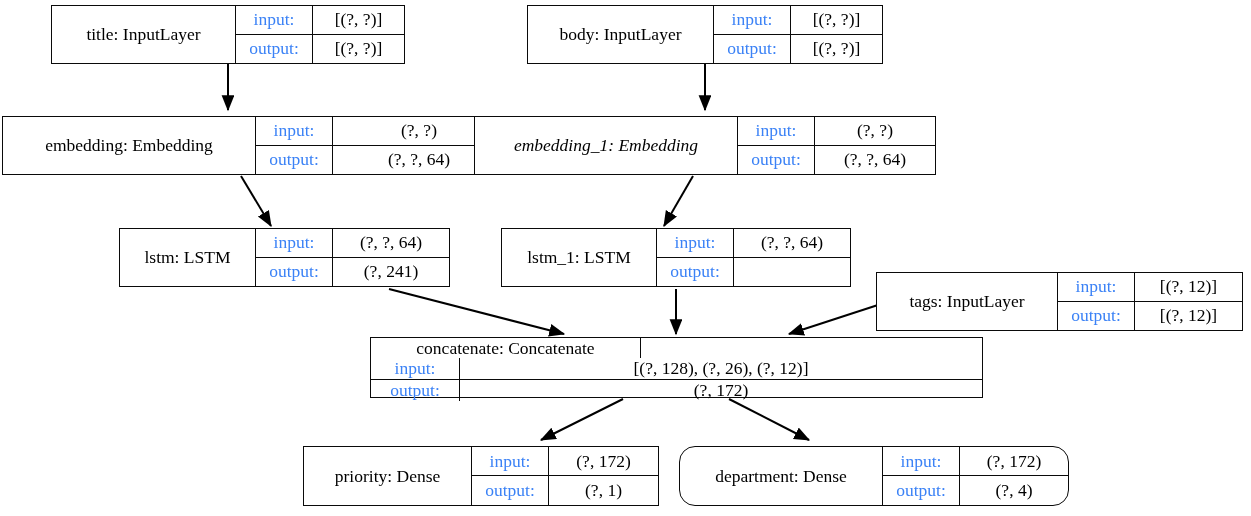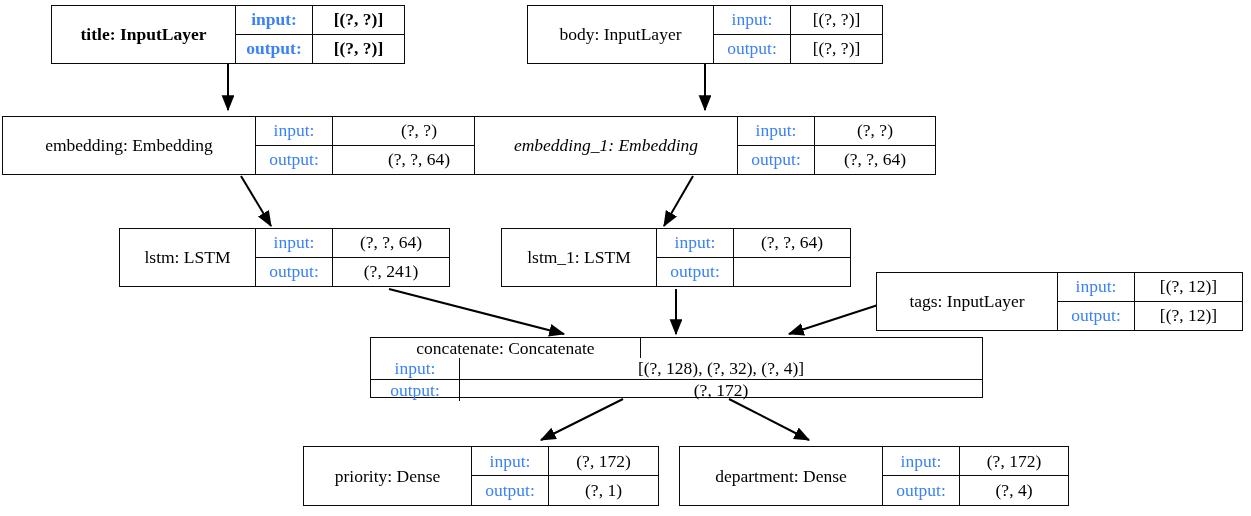--- a/index.html
+++ b/index.html
@@ -107,21 +107,21 @@
 
     <line x1="676" y1="289" x2="676" y2="334" stroke="#000000" stroke-width="2" marker-end="url(#arrowhead)"></line>
 
     <line x1="927" y1="289" x2="789" y2="334" stroke="#000000" stroke-width="2" marker-end="url(#arrowhead)"></line>
 
     <line x1="623" y1="399" x2="541" y2="440" stroke="#000000" stroke-width="2" marker-end="url(#arrowhead)"></line>
 
     <line x1="729" y1="399" x2="809" y2="440" stroke="#000000" stroke-width="2" marker-end="url(#arrowhead)"></line>
   </svg>
 
-  <div class="node" style="left:51px; top:5px; width:354px; height:59px;font-weight:bold;">
+  <div class="node" style="left:51px; top:5px; width:354px; height:59px;">
     <div class="node-name" style="width:184px;">title: InputLayer</div>
     <div class="node-io">
       <div class="io-row top">
         <div class="io-key" style="width:77px;">input:</div>
         <div class="io-val">[(?, ?)]</div>
       </div>
       <div class="io-row">
         <div class="io-key" style="width:77px;">output:</div>
         <div class="io-val">[(?, ?)]</div>
       </div>
@@ -209,21 +209,21 @@
         <div class="io-val">[(?, 12)]</div>
       </div>
     </div>
   </div>
 
   <div class="node" style="left:370px; top:337px; width:613px; height:61px;flex-direction:column;">
     <div class="node-name" style="width:270px;">concatenate: Concatenate</div>
     <div class="node-io">
       <div class="io-row top">
         <div class="io-key" style="width:89px;">input:</div>
-        <div class="io-val">[(?, 128), (?, 32), (?, 4)]</div>
+        <div class="io-val">[(?, 128), (?, 26), (?, 12)]</div>
       </div>
       <div class="io-row">
         <div class="io-key" style="width:89px;">output:</div>
         <div class="io-val">(?, 172)</div>
       </div>
     </div>
   </div>
 
   <div class="node" style="left:303px; top:446px; width:356px; height:60px;">
     <div class="node-name" style="width:168px;">priority: Dense</div>
@@ -232,21 +232,21 @@
         <div class="io-key" style="width:77px;">input:</div>
         <div class="io-val">(?, 172)</div>
       </div>
       <div class="io-row">
         <div class="io-key" style="width:77px;">output:</div>
         <div class="io-val">(?, 1)</div>
       </div>
     </div>
   </div>
 
-  <div class="node" style="left:679px; top:446px; width:390px; height:60px;">
+  <div class="node" style="left:679px; top:446px; width:390px; height:60px;border-radius:16px;">
     <div class="node-name" style="width:203px;">department: Dense</div>
     <div class="node-io">
       <div class="io-row top">
         <div class="io-key" style="width:77px;">input:</div>
         <div class="io-val">(?, 172)</div>
       </div>
       <div class="io-row">
         <div class="io-key" style="width:77px;">output:</div>
         <div class="io-val">(?, 4)</div>
       </div>

